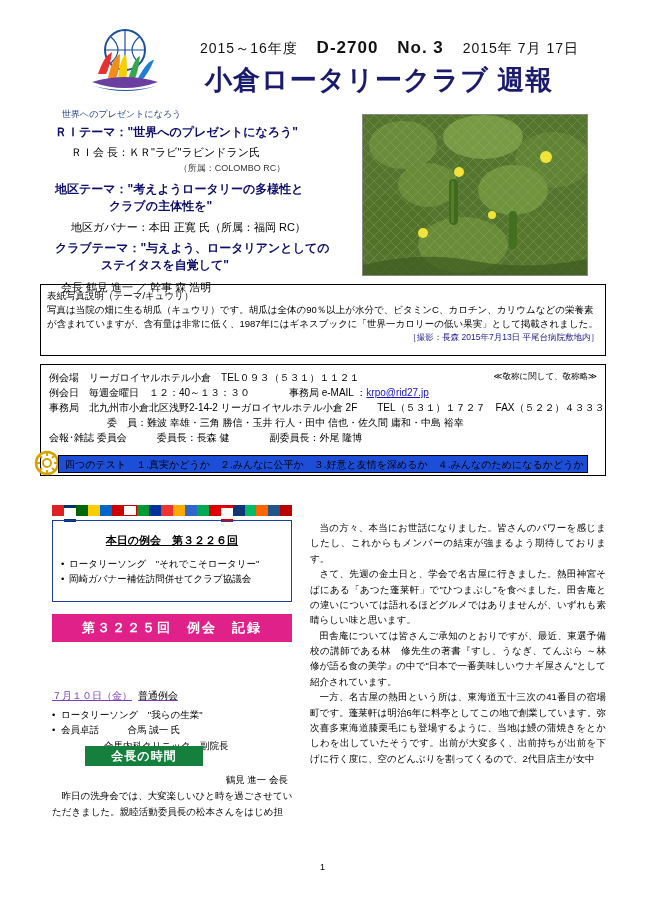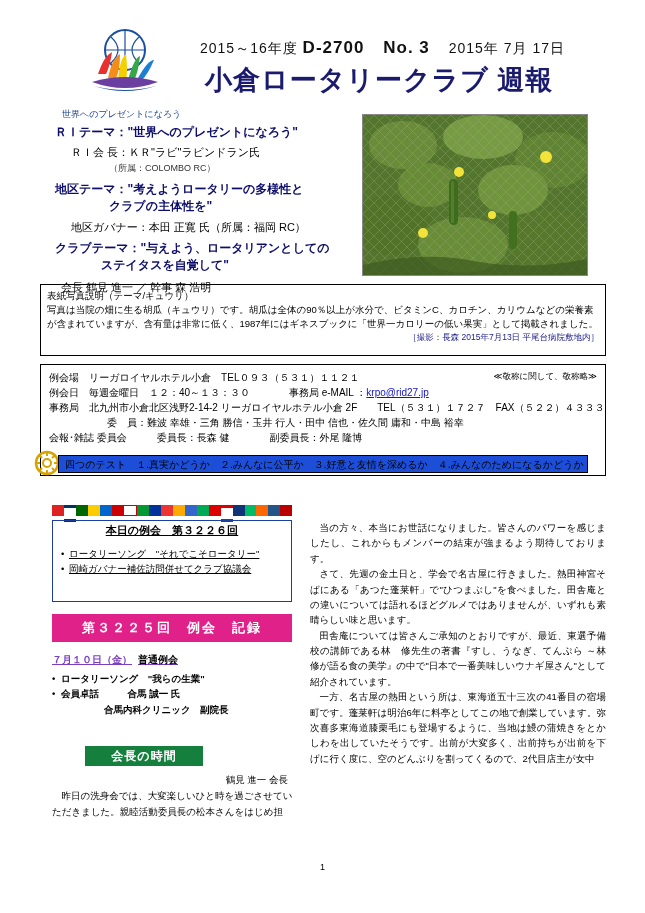--- a/index.html
+++ b/index.html
@@ -20,21 +20,21 @@
   .hdr-line{position:absolute;left:200px;top:38px;font-size:14px;letter-spacing:1px;color:#111;white-space:nowrap;}
   .hdr-line .big{font-size:17px;font-weight:bold;}
   .hdr-line .no{font-size:17px;font-weight:bold;margin-left:14px;}
   .hdr-title{position:absolute;left:205px;top:62px;font-size:27px;font-weight:bold;color:#1b1b6e;letter-spacing:1px;white-space:nowrap;}
   .hdr-sub{position:absolute;left:62px;top:108px;font-size:9px;color:#1b3f8f;white-space:nowrap;}
 
   
   .theme{position:absolute;left:55px;top:124px;width:300px;color:#000;}
   .theme .l1{font-size:12px;font-weight:bold;color:#0d0d6b;margin-bottom:4px;white-space:nowrap;}
   .theme .l2{font-size:11px;margin:0 0 2px 16px;white-space:nowrap;}
-  .theme .l3{font-size:9px;margin:0 0 6px 54px;color:#333;white-space:nowrap;}
+  .theme .l3{font-size:9px;margin:0 0 6px 54px;color:#333;white-space:nowrap;text-align:center;}
   .theme .d1{font-size:12px;font-weight:bold;color:#0d0d6b;white-space:nowrap;}
   .theme .d1b{font-size:12px;font-weight:bold;color:#0d0d6b;margin-left:54px;white-space:nowrap;}
   .theme .c1{font-size:12px;font-weight:bold;color:#0d0d6b;white-space:nowrap;}
   .theme .c1b{font-size:12px;font-weight:bold;color:#0d0d6b;margin-left:46px;white-space:nowrap;}
   .theme .off{font-size:11px;margin-top:6px;margin-left:6px;white-space:nowrap;}
 
   
   .photo{position:absolute;left:362px;top:114px;width:224px;height:160px;border:1px solid #888;overflow:hidden;background:#4a6b2a;}
   .photo svg{display:block;}
 
@@ -49,30 +49,30 @@
   .infobox .right{float:right;font-size:8.5px;}
   .mail{color:#1414c8;text-decoration:underline;}
   .fourtest{position:absolute;left:58px;top:455px;width:530px;height:18px;border:1px solid #000;background:#1d4ed8;font-size:10px;line-height:18px;padding-left:6px;box-sizing:border-box;white-space:nowrap;}
   .rwheel{position:absolute;left:34px;top:450px;width:26px;height:26px;}
 
   
   .flags{position:absolute;left:52px;top:505px;width:240px;height:11px;display:flex;}
   .flags span{flex:1;height:11px;display:block;}
 
   
-  .todaybox{position:absolute;left:52px;top:520px;width:240px;height:82px;border:1px solid #1a3fa0;box-sizing:border-box;padding:2px 8px;text-decoration:underline;}
+  .todaybox{position:absolute;left:52px;top:520px;width:240px;height:82px;border:1px solid #1a3fa0;box-sizing:border-box;padding:12px 8px;}
   .todaybox .ttl{text-align:center;font-size:11px;font-weight:bold;text-decoration:underline;margin-bottom:8px;}
   .todaybox li{font-size:9.5px;line-height:1.6;list-style:none;margin:0;padding:0 0 0 8px;position:relative;}
   .todaybox li:before{content:"\2022";position:absolute;left:0;top:0;}
 
   
   .pinkbar{position:absolute;left:52px;top:614px;width:240px;height:28px;background:#e0218a;color:#fff;font-size:13px;font-weight:bold;text-align:center;line-height:28px;letter-spacing:2px;}
 
   
-  .lcol{position:absolute;left:52px;top:652px;width:250px;font-size:9.5px;line-height:1.65;font-weight:bold;}
+  .lcol{position:absolute;left:52px;top:688px;width:250px;font-size:9.5px;line-height:1.65;}
   .lcol .date{color:#7a3fc0;text-decoration:underline;font-size:10px;}
   .lcol .date .np{color:#000;text-decoration:none;margin-left:6px;}
   .lcol ul{margin:2px 0 0 0;padding:0;list-style:none;}
   .lcol li{position:relative;padding-left:9px;}
   .lcol li:before{content:"\2022";position:absolute;left:0;top:0;}
   .lcol .indent{margin-left:52px;}
 
   .bluebar{position:absolute;left:85px;top:746px;width:118px;height:20px;background:#15803d;color:#fff;font-size:12px;font-weight:bold;text-align:center;line-height:20px;letter-spacing:1px;}
   .pres{position:absolute;left:52px;top:772px;width:250px;font-size:9.5px;line-height:1.7;}
   .pres .name{text-align:right;padding-right:14px;}
@@ -98,21 +98,21 @@
         <path d="M28 50 q4 -20 12 -24 q0 16 -4 24 z" fill="#f28c1b"></path>
         <path d="M38 52 q2 -22 8 -26 q2 18 0 26 z" fill="#f5d000"></path>
         <path d="M48 52 q6 -22 12 -24 q-2 18 -6 24 z" fill="#35a64a"></path>
         <path d="M58 50 q10 -18 16 -18 q-6 14 -12 20 z" fill="#1b7fd4"></path>
         <path d="M12 54 q33 -10 66 0 q-33 12 -66 0 z" fill="#6a3fa0"></path>
         <path d="M14 58 q31 8 62 0 q-31 10 -62 0 z" fill="#1b4fa0"></path>
       </svg>
     </div>
     <div class="hdr-line">
       <span>2015～16年度</span>
-      <span class="big" style="">D-2700</span>
+      <span class="big" style="margin-left:14px;">D-2700</span>
       <span class="no">No. 3</span>
       <span style="margin-left:14px;">2015年 7月 17日</span>
     </div>
     <div class="hdr-title">小倉ロータリークラブ 週報</div>
     <div class="hdr-sub">世界へのプレゼントになろう</div>
   </div>
 
   <div class="theme">
     <div class="l1">
       <span>ＲＩテーマ：</span><span>"世界へのプレゼントになろう"</span>

